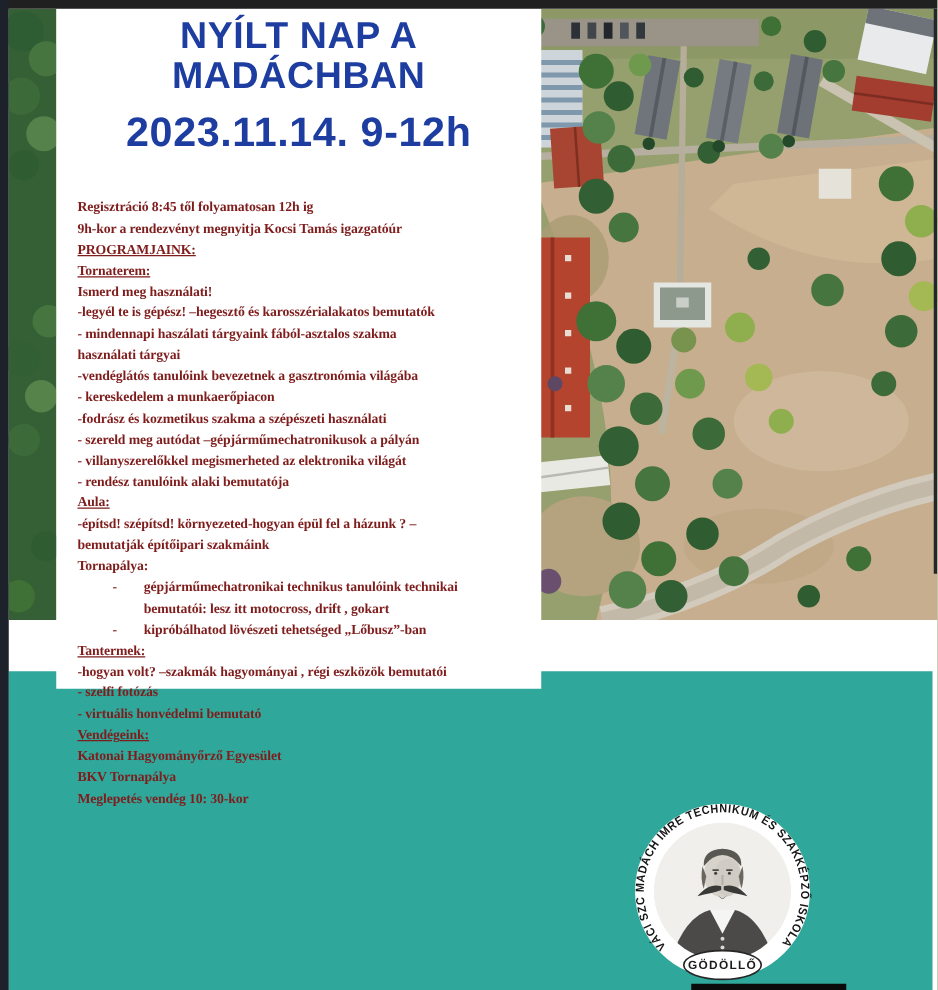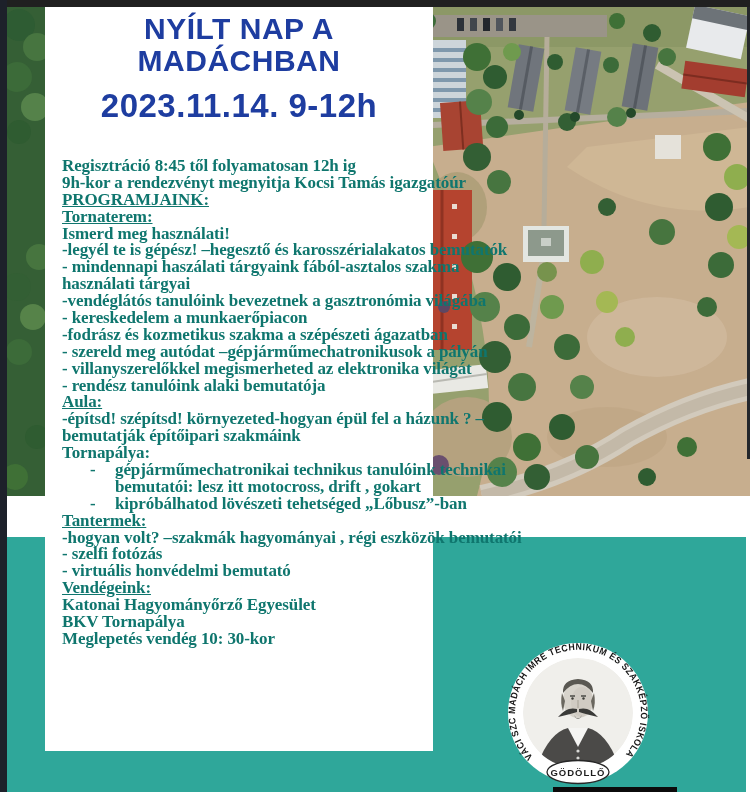--- a/index.html
+++ b/index.html
@@ -4,37 +4,37 @@
 <style>
   html,body { margin:0; padding:0; }
   body {
     width:750px; height:792px; position:relative; overflow:hidden;
     background:#ffffff; font-family:"Liberation Sans", sans-serif;
   }
   .photo   { position:absolute; left:7px; top:7px; z-index:1; }
   .tealblk { position:absolute; left:7px; top:537px; width:739px; height:255px; background:#2fa79a; z-index:1; }
   .topbar  { position:absolute; left:0; top:0; width:750px; height:7px; background:#202020; z-index:6; }
   .leftbar { position:absolute; left:0; top:0; width:7px; height:792px; background:#1d212a; z-index:6; }
-  .panel   { position:absolute; left:45px; top:7px; width:388px; height:744px; background:#ffffff; z-index:3; }
+  .panel   { position:absolute; left:45px; top:7px; width:388px; height:544px; background:#ffffff; z-index:3; }
   .seal    { position:absolute; left:503px; top:636px; z-index:4; }
   .bottombar { position:absolute; left:553px; top:787px; width:124px; height:5px; background:#0b0b0b; z-index:5; }
 
   .title-line {
     font-weight:bold; font-size:30px; line-height:32px; letter-spacing:.5px;
     color:#1e3da0; text-align:center;
   }
   .title-line.first { margin-top:6px; }
   .date-line {
     margin-top:14px; font-weight:bold; font-size:33px; line-height:30px;
     color:#1e3da0; text-align:center; letter-spacing:.5px;
   }
   .program {
     margin-top:37px; padding-left:17px;
     font-family:"Liberation Serif", serif; font-weight:bold;
-    font-size:17px; letter-spacing:-0.1px; color:#0f766e;
+    font-size:11px; letter-spacing:-0.1px; color:#7f1d1d;
   }
   .pline { line-height:16.9px; height:16.9px; white-space:nowrap; position:relative; }
   .pline.u .txt { text-decoration:underline; }
   .pline.bullet, .pline.cont { padding-left:53px; }
   .pline.bullet .dash { position:absolute; left:28px; top:0; }
 </style>
 </head>
 <body>
 
 <svg class="photo" width="743" height="489" viewBox="0 0 743 489">
@@ -225,21 +225,21 @@
       <div class="pline"><span class="txt">Regisztráció 8:45 től folyamatosan 12h ig</span></div>
       <div class="pline"><span class="txt">9h-kor a rendezvényt megnyitja Kocsi Tamás igazgatóúr</span></div>
       <div class="pline u"><span class="txt">PROGRAMJAINK:</span></div>
       <div class="pline u"><span class="txt">Tornaterem:</span></div>
       <div class="pline"><span class="txt">Ismerd meg használati!</span></div>
       <div class="pline"><span class="txt">-legyél te is gépész! –hegesztő és karosszérialakatos bemutatók</span></div>
       <div class="pline"><span class="txt">- mindennapi haszálati tárgyaink fából-asztalos szakma</span></div>
       <div class="pline"><span class="txt">használati tárgyai</span></div>
       <div class="pline"><span class="txt">-vendéglátós tanulóink bevezetnek a gasztronómia világába</span></div>
       <div class="pline"><span class="txt">- kereskedelem a munkaerőpiacon</span></div>
-      <div class="pline"><span class="txt">-fodrász és kozmetikus szakma a szépészeti ágazatban</span></div>
+      <div class="pline"><span class="txt">-fodrász és kozmetikus szakma a szépészeti használati</span></div>
       <div class="pline"><span class="txt">- szereld meg autódat –gépjárműmechatronikusok a pályán</span></div>
       <div class="pline"><span class="txt">- villanyszerelőkkel megismerheted az elektronika világát</span></div>
       <div class="pline"><span class="txt">- rendész tanulóink alaki bemutatója</span></div>
       <div class="pline u"><span class="txt">Aula:</span></div>
       <div class="pline"><span class="txt">-építsd! szépítsd! környezeted-hogyan épül fel a házunk ? –</span></div>
       <div class="pline"><span class="txt">bemutatják építőipari szakmáink</span></div>
       <div class="pline"><span class="txt">Tornapálya:</span></div>
       <div class="pline bullet"><span class="dash">-</span><span class="txt">gépjárműmechatronikai technikus tanulóink technikai</span></div>
       <div class="pline cont"><span class="txt">bemutatói: lesz itt motocross, drift , gokart</span></div>
       <div class="pline bullet"><span class="dash">-</span><span class="txt">kipróbálhatod lövészeti tehetséged „Lőbusz”-ban</span></div>

